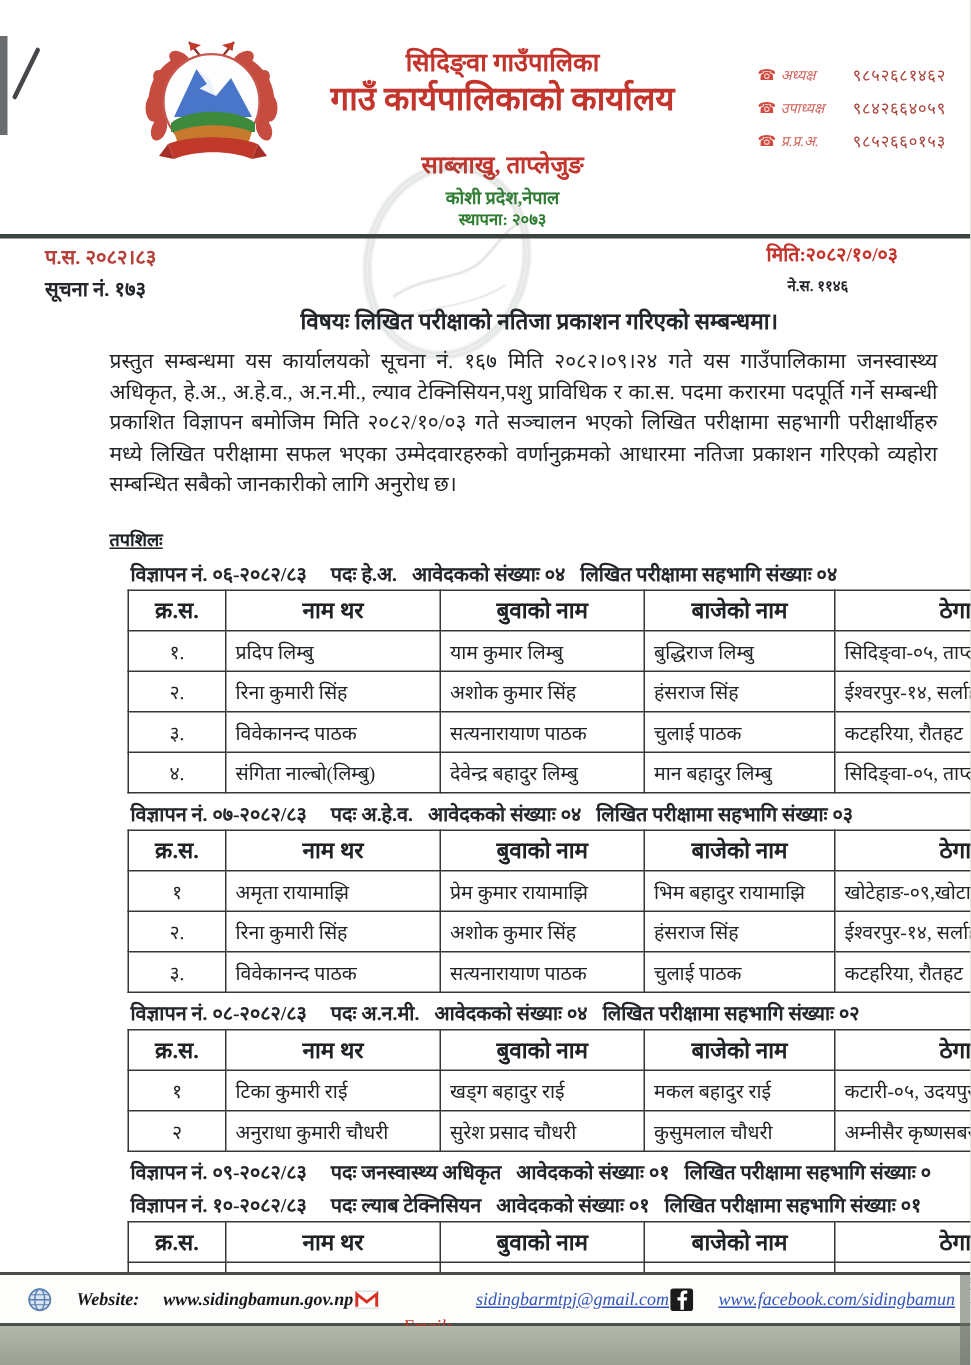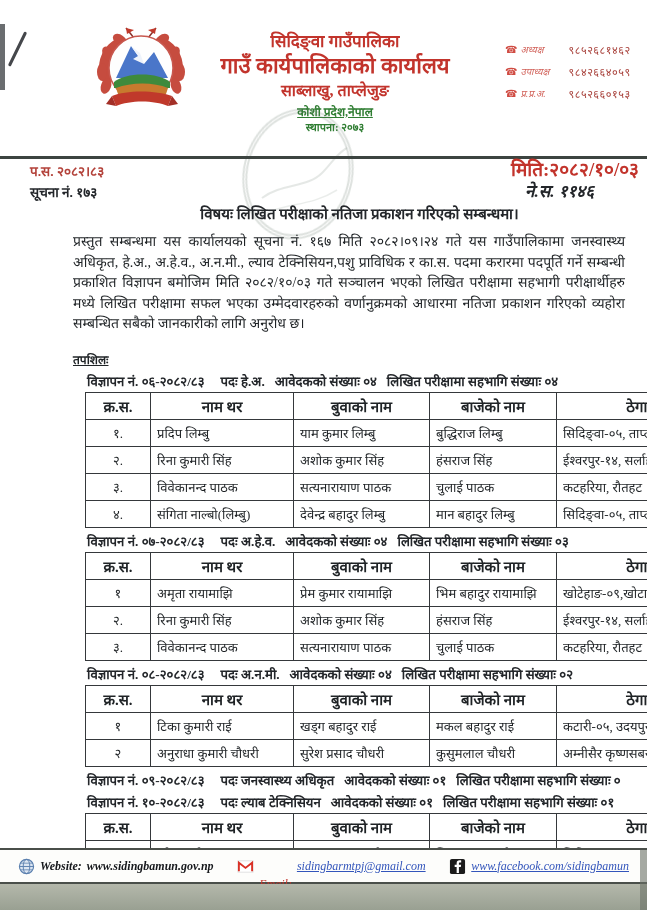--- a/index.html
+++ b/index.html
@@ -16,43 +16,43 @@
   .pen-mark{position:absolute;left:16px;top:30px;width:3px;height:38px;background:#24272b;transform:rotate(26deg);border-radius:2px;opacity:.85;}
   .bottom-band{position:absolute;left:0;bottom:0;width:100%;height:26px;
     background:linear-gradient(#b4b8ab,#99a092);}
   .corner-right{position:absolute;right:0;bottom:0;width:7px;height:60px;background:#6b7168;opacity:.6;}
 
   
   .logo{position:absolute;left:86px;top:26px;width:110px;height:108px;}
   .head-center{position:absolute;left:170px;top:32px;width:330px;text-align:center;}
   .head-l1{color:#c2342c;font-weight:bold;font-size:17px;line-height:20px;}
   .head-l2{color:#c2342c;font-weight:bold;font-size:22px;line-height:28px;}
-  .head-l3{color:#c2342c;font-weight:bold;font-size:16px;line-height:22px;margin-top:0;}
-  .head-l4{color:#2f7d32;font-weight:bold;font-size:12px;line-height:16px;margin-top:2px;text-decoration:underline;}
+  .head-l3{color:#c2342c;font-weight:bold;font-size:16px;line-height:22px;margin-top:20px;}
+  .head-l4{color:#2f7d32;font-weight:bold;font-size:12px;line-height:16px;margin-top:2px;}
   .head-l5{color:#2f7d32;font-weight:bold;font-size:11px;line-height:14px;}
   .contacts{position:absolute;left:505px;top:42px;width:140px;}
   .contact-row{display:flex;align-items:center;margin-bottom:7px;}
   .phone-ic{color:#d04b42;font-size:10px;margin-right:3px;}
   .contact-label{color:#d2645c;font-size:9.5px;font-style:italic;width:48px;}
   .contact-num{color:#a8403a;font-size:11px;letter-spacing:.5px;}
 
   .stamp-bleed{position:absolute;left:243px;top:108px;width:100px;height:122px;
     border:5px double rgba(100,120,105,.22);border-radius:50%;
     transform:rotate(14deg);filter:blur(.6px);}
   .stamp-scribble{position:absolute;left:252px;top:128px;width:110px;height:100px;opacity:.35;}
 
   .separator{position:absolute;left:0;top:156px;width:100%;height:3px;background:#3c4440;}
 
   
   .meta-left{position:absolute;left:30px;top:161px;}
   .meta-right{position:absolute;right:26px;top:159px;text-align:left;width:110px;}
   .meta-ref{color:#b3423a;font-weight:bold;font-size:13.5px;line-height:21px;}
   .meta-notice{color:#23262a;font-weight:bold;font-size:13.5px;line-height:21px;}
-  .meta-date{color:#c2342c;font-weight:bold;font-size:19px;line-height:22px;}
-  .meta-nes{color:#23262a;font-weight:bold;font-size:17px;line-height:22px;padding-left:14px;font-style:italic;}
+  .meta-date{color:#c2342c;font-weight:bold;font-size:13px;line-height:22px;}
+  .meta-nes{color:#23262a;font-weight:bold;font-size:10px;line-height:22px;padding-left:14px;}
 
   .subject{position:absolute;left:0;top:203px;width:100%;text-align:center;
     color:#23262a;font-weight:bold;font-size:15px;padding-left:36px;}
 
   .flow{position:absolute;left:73px;top:232px;width:552px;color:#1f2326;}
   .para{font-size:14px;line-height:20.5px;text-align:justify;margin:0;}
   .tapasil{font-weight:bold;font-size:12px;margin-top:16px;text-decoration:underline;display:inline-block;}
 
   .adline{display:flex;gap:16px;font-weight:bold;font-size:13.2px;color:#23262a;
     margin:4px 0 2px 14px;white-space:nowrap;}
@@ -71,21 +71,21 @@
   table.roster th:nth-child(4){width:114px;}
   table.roster th:nth-child(5){width:160px;}
   table.roster th:nth-child(6){width:70px;}
   .sec-space{margin-top:16px;}
 
   
   .footer{position:absolute;left:0;bottom:26px;width:100%;height:36px;background:#fdfdfb;
     border-top:2px solid #4a4f4a;border-bottom:2px solid #4a4f4a;
     display:flex;align-items:center;justify-content:space-between;
     padding:0 18px;box-sizing:border-box;font-style:italic;font-size:12px;}
-  .f-seg{display:flex;align-items:center;gap:5px;white-space:nowrap;justify-content:flex-end;}
+  .f-seg{display:flex;align-items:center;gap:16px;white-space:nowrap;justify-content:flex-end;}
   .f-web-label,.f-web{color:#16181c;font-weight:bold;}
   .f-email-label{color:#c2342c;margin-top:36px;}
   .f-link{color:#3355bb;text-decoration:underline;}
   .f-ic{width:17px;height:17px;display:inline-block;}
 </style>
 </head>
 <body>
 
 <div class="page">
 

